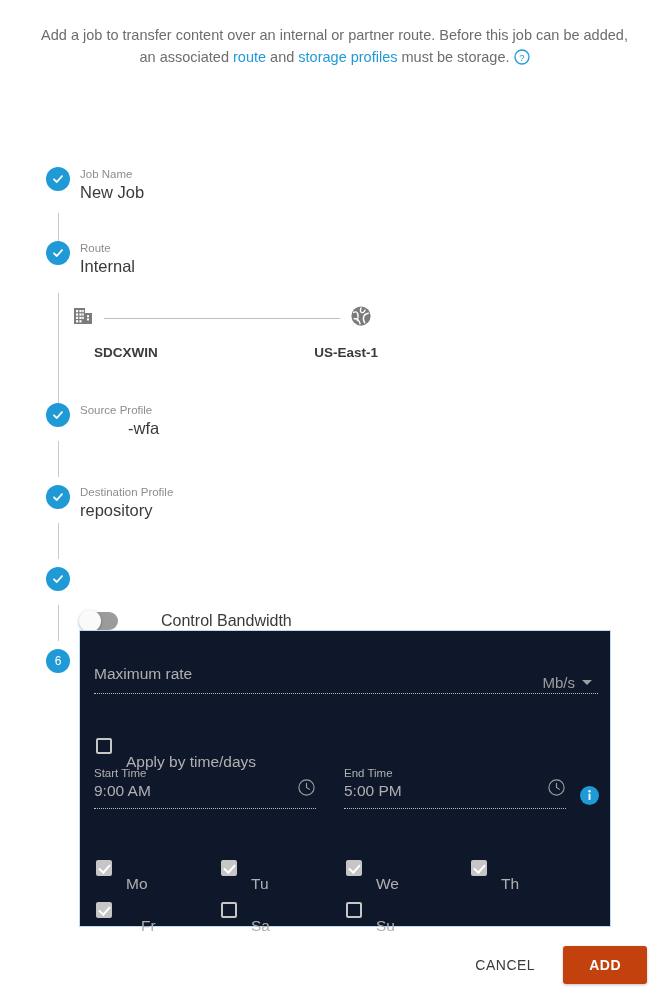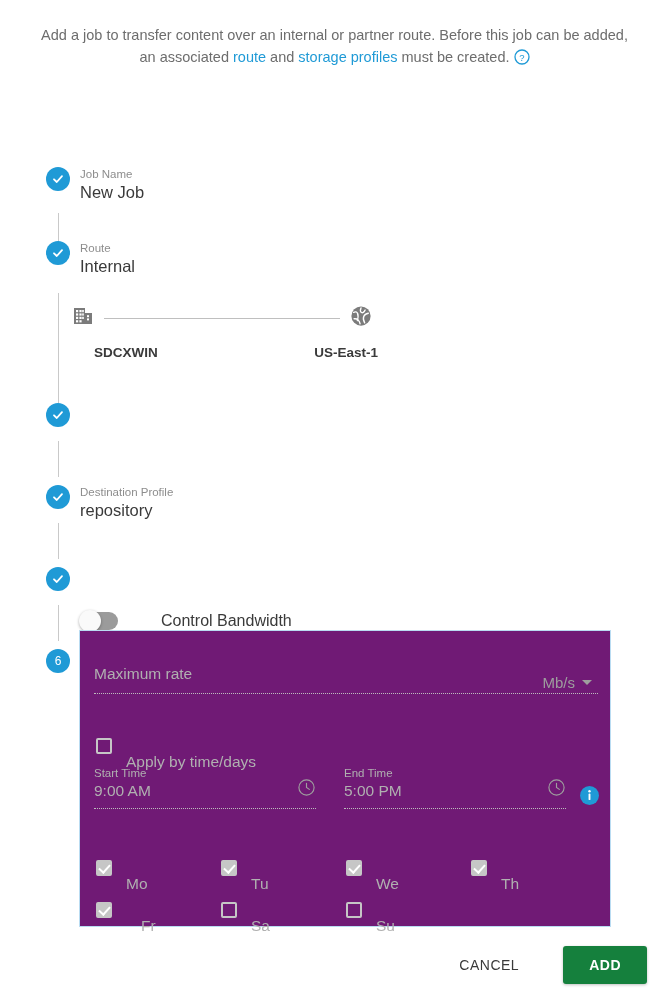--- a/index.html
+++ b/index.html
@@ -153,21 +153,21 @@
 
   
   .bw-panel {
     position: absolute;
     left: 79px;
     top: 630px;
     width: 532px;
     height: 297px;
     border: 1px solid #b9dcf2;
     box-sizing: border-box;
-    background: #701a75;
+    background: #0f172a;
   }
   .field {
     position: absolute;
   }
   .field-underline {
     border-bottom: 1px dotted #bdbdbd;
     height: 1px;
   }
   .field-label {
     font-size: 11.5px;
@@ -255,39 +255,39 @@
     background: none;
     border: none;
     font-family: "Liberation Sans", sans-serif;
     font-size: 14px;
     color: #3a3a3a;
     letter-spacing: 0.5px;
     padding: 10px 16px;
     cursor: pointer;
   }
   .btn-add {
-    background: #15803d;
+    background: #c2410c;
     border: none;
     border-radius: 3px;
     font-family: "Liberation Sans", sans-serif;
     font-size: 14px;
     font-weight: bold;
     color: #ffffff;
     letter-spacing: 0.5px;
     padding: 11px 26px;
-    margin-left: 28px;
+    margin-left: 12px;
     cursor: pointer;
     box-shadow: 0 1px 3px rgba(0,0,0,0.25);
   }
 </style>
 </head>
 <body>
 
 <div class="description">
-  <span>Add a job to transfer content over an internal or partner route. Before this job can be added, an associated </span><a href="#">route</a><span> and </span><a href="#">storage profiles</a><span> must be created.</span><span class="help-icon"><svg width="16" height="16" viewBox="0 0 16 16">
+  <span>Add a job to transfer content over an internal or partner route. Before this job can be added, an associated </span><a href="#">route</a><span> and </span><a href="#">storage profiles</a><span> must be storage.</span><span class="help-icon"><svg width="16" height="16" viewBox="0 0 16 16">
         <circle cx="8" cy="8" r="7" fill="none" stroke="#1f9ad6" stroke-width="1.3"></circle>
         <text x="8" y="11.6" font-size="9.5" fill="#1f9ad6" text-anchor="middle" font-family="Liberation Sans, sans-serif">?</text>
       </svg></span>
 </div>
 
 <div class="stepper">
 
   <div class="connector" style="top:120px;height:36px;"></div>
   <div class="connector" style="top:200px;height:110px;"></div>
   <div class="connector" style="top:348px;height:36px;"></div>
@@ -359,20 +359,24 @@
       <span>US-East-1</span>
     </div>
   </div>
 
   <div class="step" style="position:absolute;top:310px;left:0;">
     <div class="step-marker">
       <svg width="14" height="14" viewBox="0 0 14 14">
           <path d="M3 7.3 L5.8 10 L11 4.2" fill="none" stroke="#ffffff" stroke-width="1.8" stroke-linecap="round" stroke-linejoin="round"></path>
         </svg>
     </div>
+    <div class="step-body">
+      <div class="step-label">Source Profile</div>
+      <div class="step-value indented">-wfa</div>
+    </div>
   </div>
 
   <div class="step" style="position:absolute;top:392px;left:0;">
     <div class="step-marker">
       <svg width="14" height="14" viewBox="0 0 14 14">
           <path d="M3 7.3 L5.8 10 L11 4.2" fill="none" stroke="#ffffff" stroke-width="1.8" stroke-linecap="round" stroke-linejoin="round"></path>
         </svg>
     </div>
     <div class="step-body">
       <div class="step-label">Destination Profile</div>

